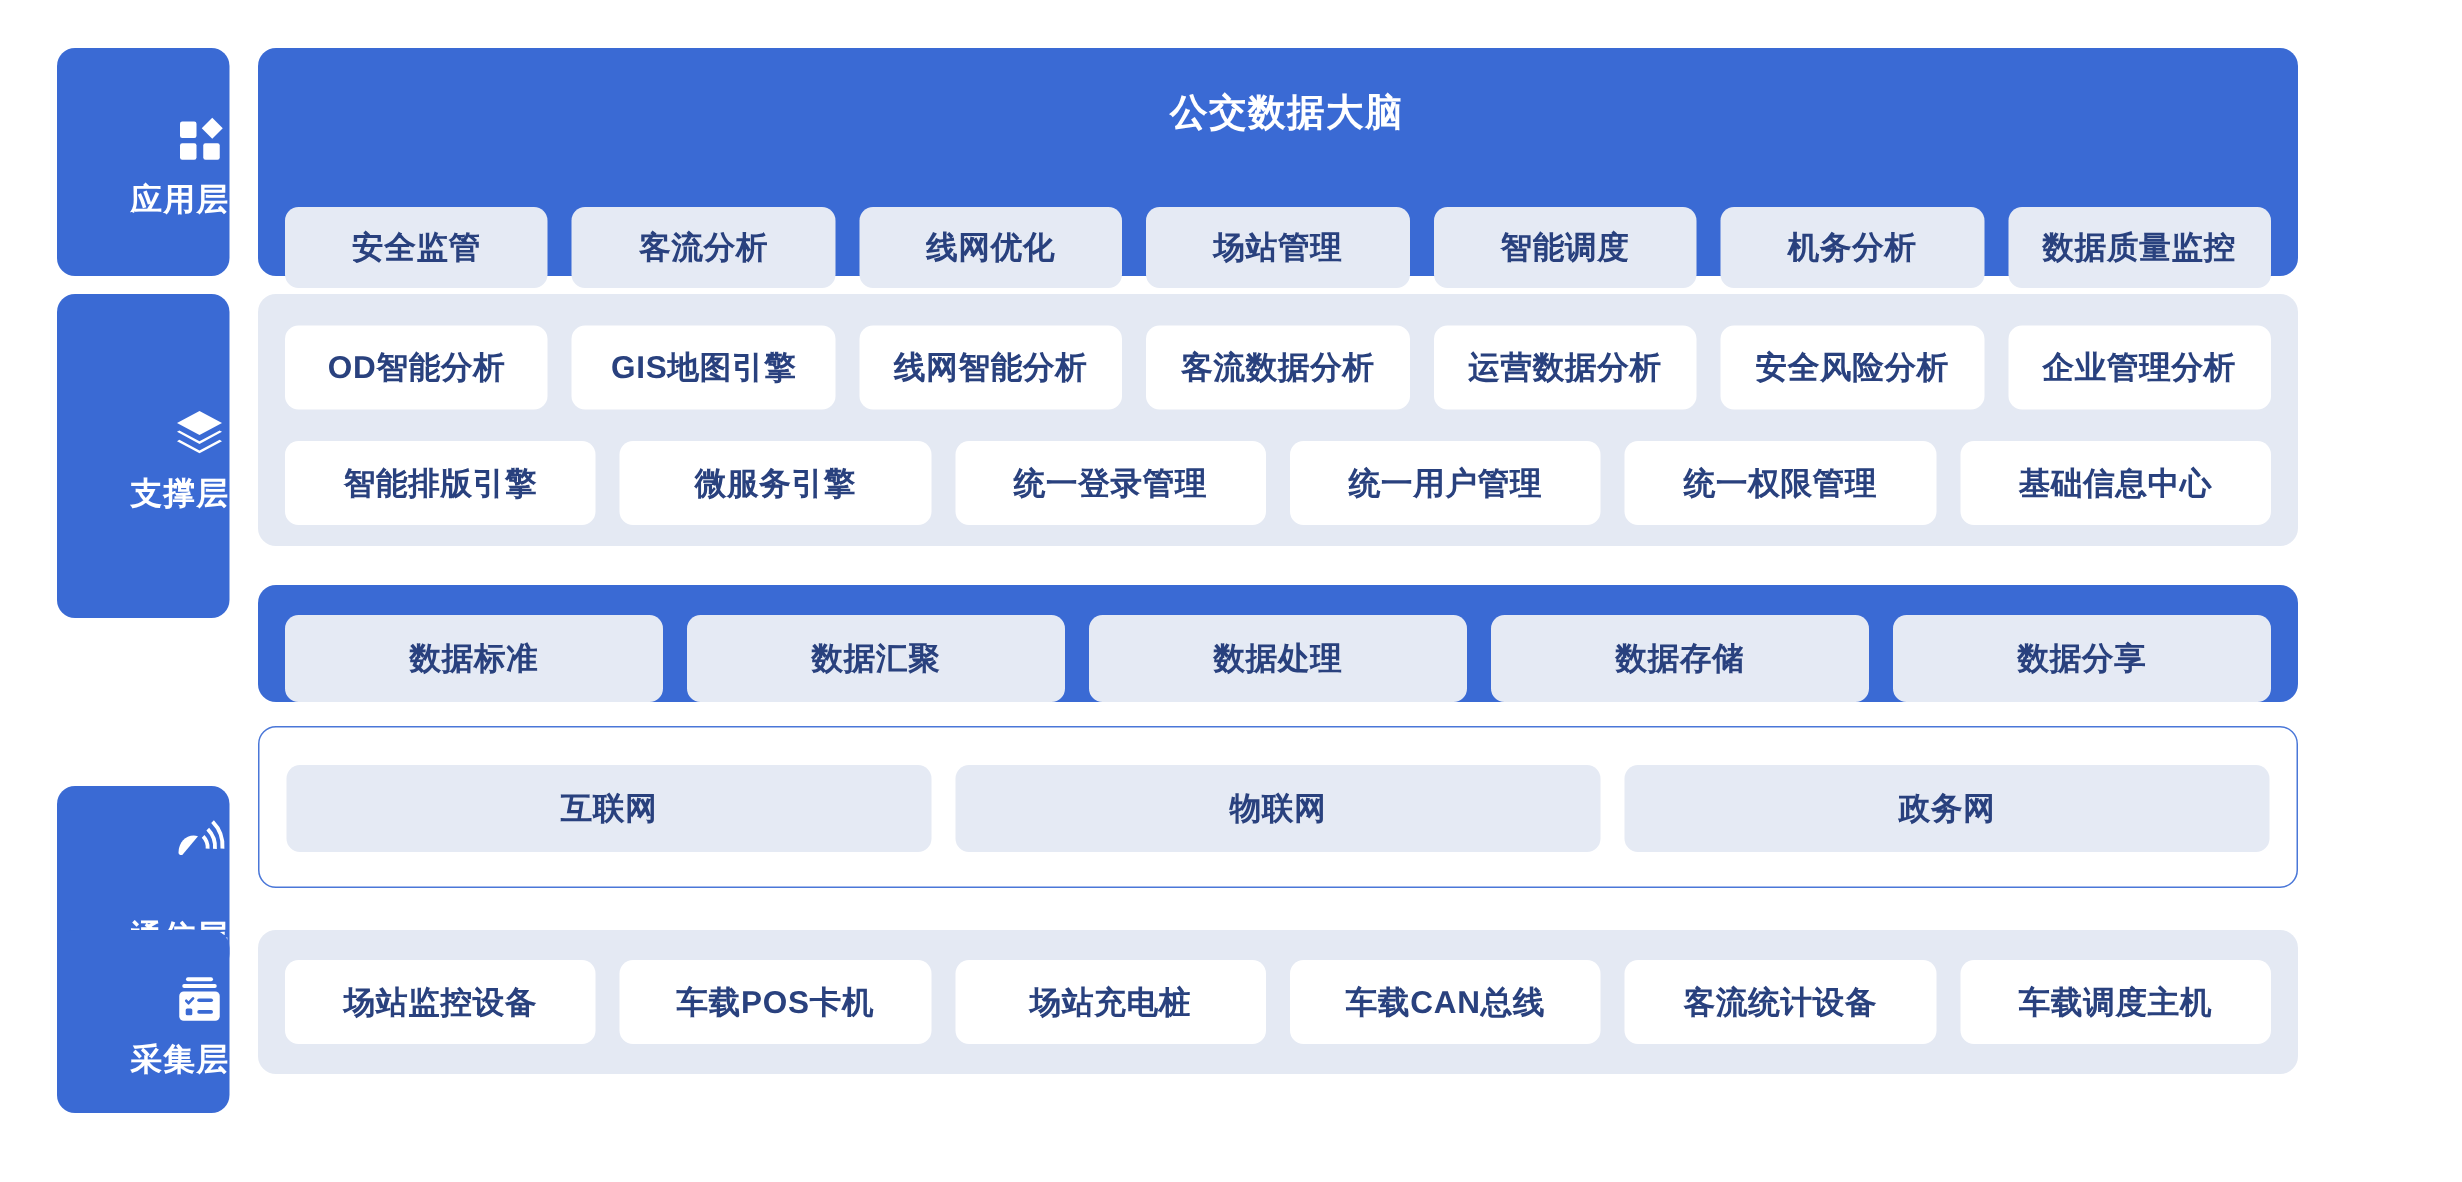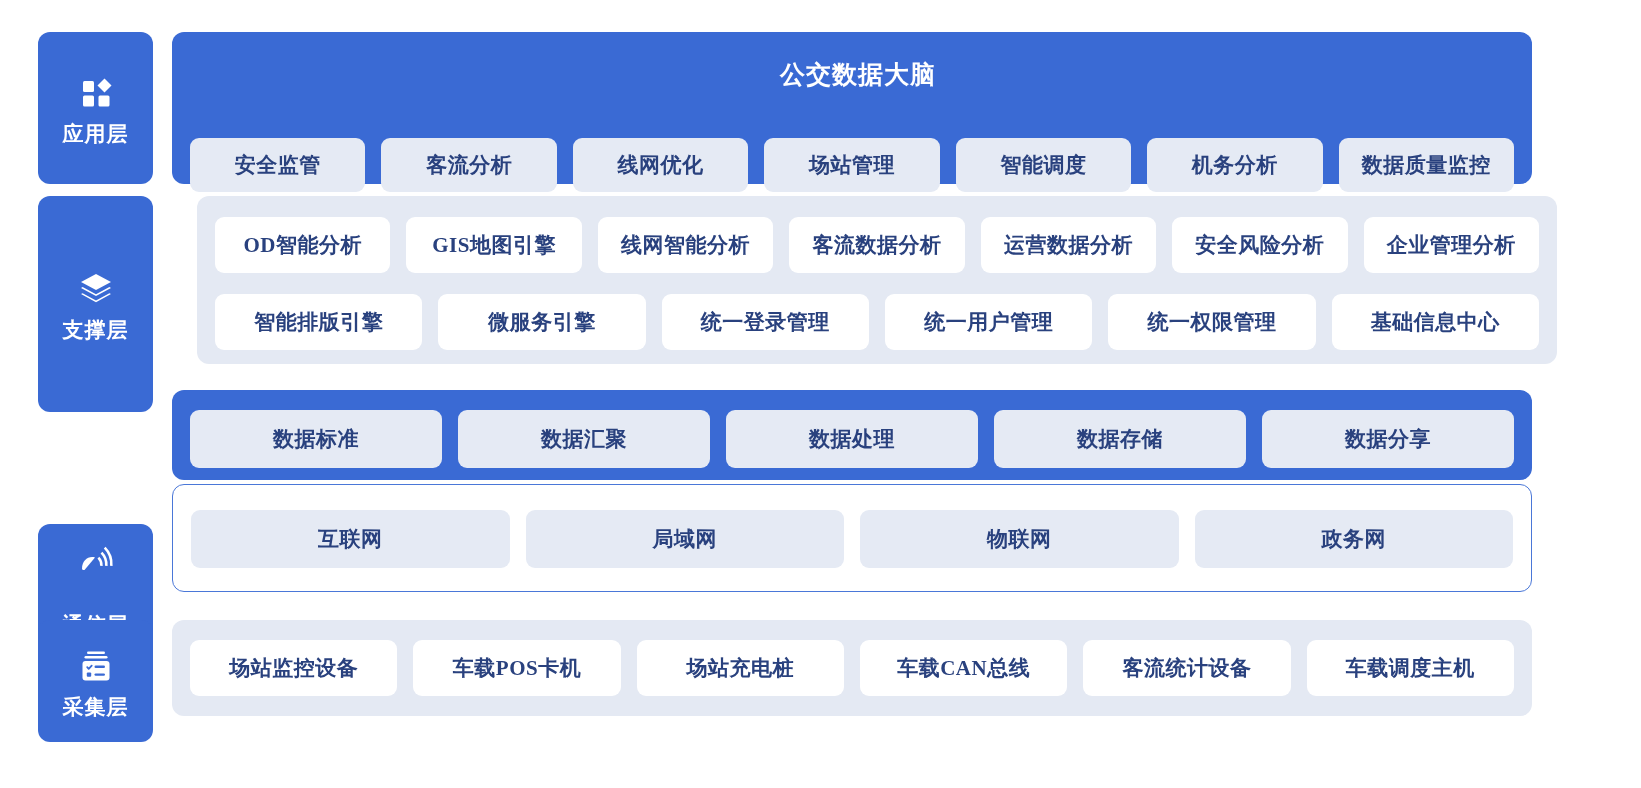--- a/index.html
+++ b/index.html
@@ -23,21 +23,21 @@
     background:#fff;
   }
 
   
   .side{
     position:absolute;
     left:38px;width:115px;
     background:var(--blue);
     border-radius:12px;
     display:flex;flex-direction:column;
-    align-items:center;justify-content:center;
+    align-items:flex-end;justify-content:center;
     gap:10px;
     color:#fff;
   }
   .side .side-label{
     font-size:21px;font-weight:bold;letter-spacing:1px;
     color:#ffffff;line-height:1;
   }
   .side .ic{width:40px;height:40px;display:block;}
   .side .ic svg{width:40px;height:40px;display:block;fill:#fff;}
 
@@ -50,21 +50,21 @@
   .title{
     position:absolute;left:0;right:0;top:26px;
     text-align:center;color:#fff;
     font-size:25px;font-weight:bold;letter-spacing:1px;margin-left:12px;
   }
 
   
   .row{
     position:absolute;left:0;right:0;
     display:flex;justify-content:space-between;
-    padding:0 18px;gap:16px;font-family:Liberation Serif, serif;
+    padding:0 18px;gap:16px;
   }
   .chip{
     flex:1 1 0;
     display:flex;align-items:center;justify-content:center;
     border-radius:9px;
     font-size:21px;font-weight:bold;
     color:var(--text-blue);
     text-align:center;
     white-space:nowrap;
     letter-spacing:0.5px;
@@ -72,24 +72,24 @@
   .chip.light{background:var(--chip-gray);}
   .chip.white{background:#ffffff;}
 
   
   #side-app{top:32px;height:152px;}
   #panel-app{left:172px;top:32px;width:1360px;height:152px;}
   #row-app{top:106px;height:54px;}
 
   
   #side-support{top:196px;height:216px;}
-  #panel-support{left:172px;top:196px;width:1360px;height:168px;margin-left:25px;}
+  #panel-support{left:172px;top:196px;width:1360px;height:168px;}
   #row-sup-1{top:21px;height:56px;}
   #row-sup-2{top:98px;height:56px;}
-  #panel-data{left:172px;top:390px;width:1360px;height:90px;}
+  #panel-data{left:172px;top:390px;width:1360px;height:78px;}
   #row-data{top:20px;height:58px;}
 
   
   #side-comm{top:524px;height:124px;gap:36px;}
   #panel-comm{left:172px;top:484px;width:1360px;height:108px;}
   #row-comm{top:25px;height:58px;}
 
   
   #side-collect{top:620px;height:122px;}
   #panel-collect{left:172px;top:620px;width:1360px;height:96px;}
@@ -174,21 +174,20 @@
         <path d="M24.6 15.6 a15.8 15.8 0 0 1 4.4 12.2 l2.6 .2 a18.4 18.4 0 0 0 -5.2 -14.2 z"></path>
         <path d="M27.8 10.6 a22 22 0 0 1 6.2 17.1 l2.6 .2 a24.6 24.6 0 0 0 -7 -19.1 z"></path>
       </svg>
     </span>
     <span class="side-label">通信层</span>
   </div>
 
   <div class="panel outline" id="panel-comm">
     <div class="row" id="row-comm">
       <div class="chip light">互联网</div>
-      <div class="chip light">局域网</div>
       <div class="chip light">物联网</div>
       <div class="chip light">政务网</div>
     </div>
   </div>
 
   <div class="side" id="side-collect">
     <span class="ic">
       <svg viewBox="0 0 40 40" aria-hidden="true">
         <rect x="11" y="5.5" width="18" height="2.6" rx="1.3"></rect>
         <rect x="8.5" y="10" width="23" height="2.6" rx="1.3"></rect>

